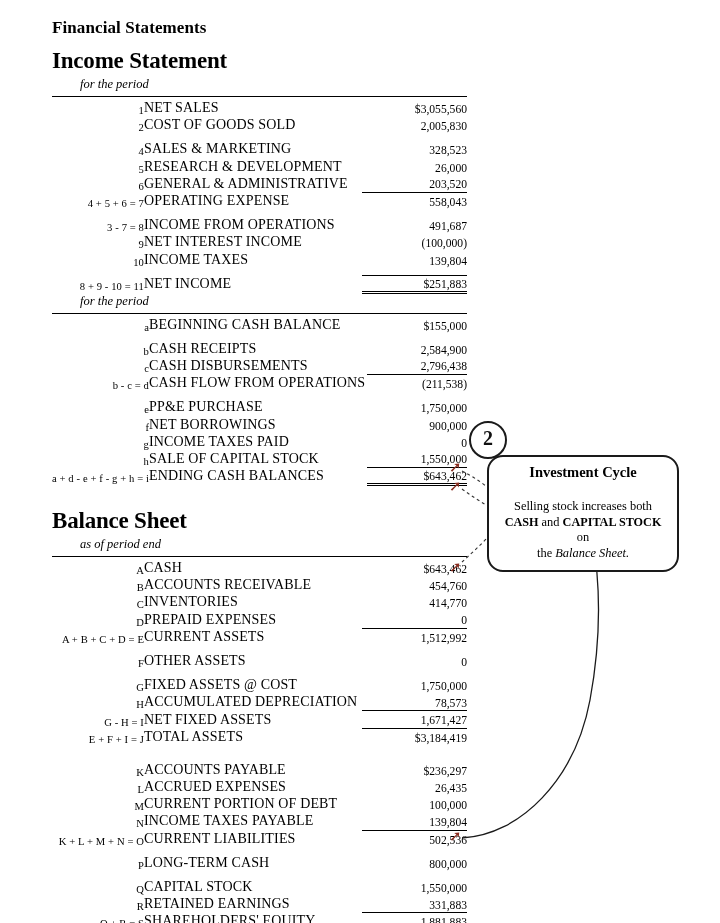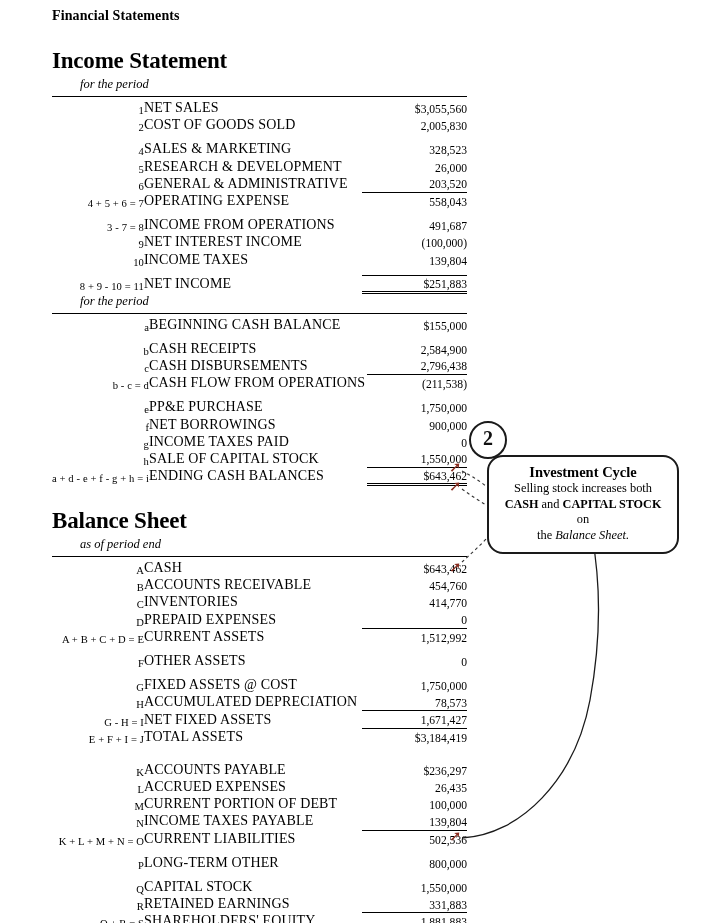--- a/index.html
+++ b/index.html
@@ -16,24 +16,24 @@
     overflow: hidden;
   }
   .page {
     position: relative;
     width: 720px;
     height: 923px;
   }
   .doc-title {
     position: absolute;
     left: 52px;
-    top: 8px;
+    top: 18px;
     font-family: "Liberation Serif", serif;
     font-weight: bold;
-    font-size: 14px;
+    font-size: 17px;
     letter-spacing: 0.1px;
   }
   .section {
     position: absolute;
     left: 52px;
     width: 415px;
   }
   .section-heading {
     font-family: "Liberation Serif", serif;
     font-weight: bold;
@@ -100,21 +100,21 @@
     border-radius: 16px;
     background: #ffffff;
     padding: 7px 10px 9px 10px;
     text-align: center;
     box-sizing: border-box;
   }
   .callout-title {
     font-family: "Liberation Serif", serif;
     font-weight: bold;
     font-size: 14.5px;
-    margin-bottom: 0;
+    margin-bottom: 18px;
   }
   .callout-body {
     font-family: Liberation Serif, serif;
     font-size: 12.4px;
     line-height: 1.25;
   }
   .callout-body .sc {
     font-variant: small-caps;
     font-weight: bold;
     font-size: 12.2px;
@@ -395,21 +395,21 @@
             <td class="label">CURRENT LIABILITIES</td>
             <td class="amount">502,536</td>
           </tr>
         <tr class="gap">
             <td></td>
             <td></td>
             <td></td>
           </tr>
         <tr>
             <td class="key">P</td>
-            <td class="label">LONG-TERM OTHER</td>
+            <td class="label">LONG-TERM CASH</td>
             <td class="amount">800,000</td>
           </tr>
         <tr class="gap">
             <td></td>
             <td></td>
             <td></td>
           </tr>
         <tr>
             <td class="key">Q</td>
             <td class="label">CAPITAL STOCK</td>

